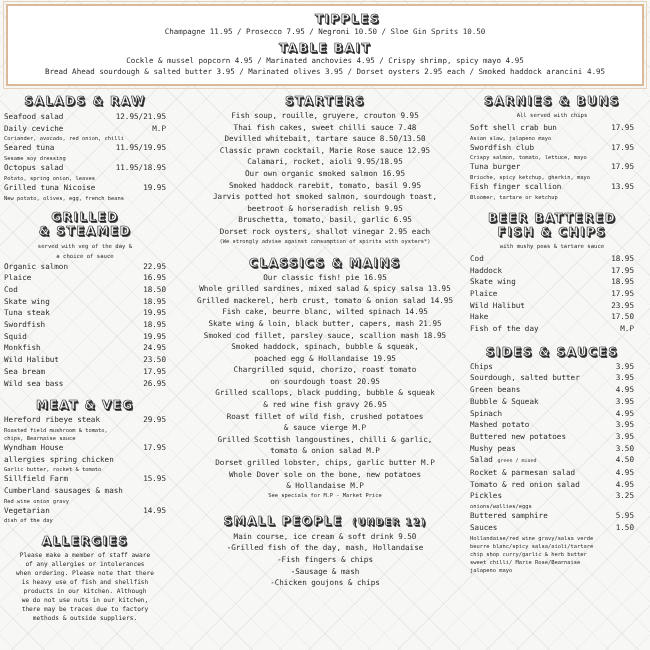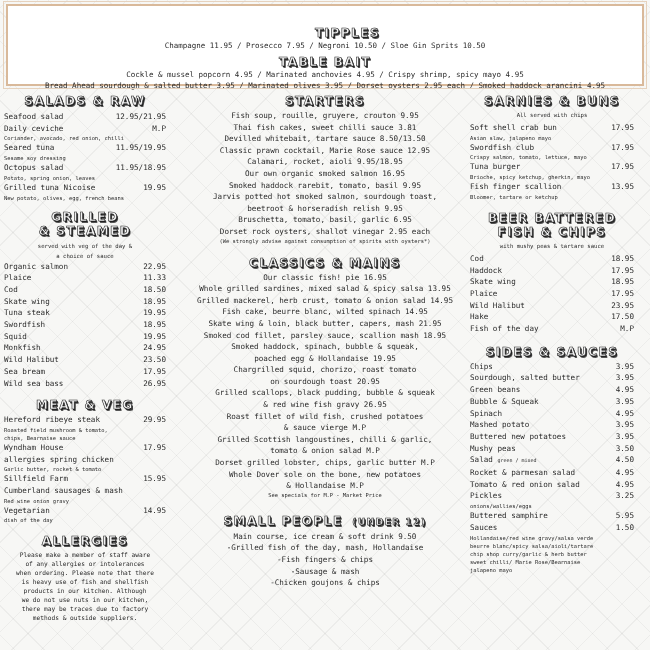--- a/index.html
+++ b/index.html
@@ -21,21 +21,21 @@
     text-align: center;
   }
   .heading {
     font-family: "DejaVu Sans", "Liberation Sans", sans-serif;
     font-weight: bold; letter-spacing: 1.5px; color: #f2f2f2;
     -webkit-text-stroke: 0.6px #222;
     text-shadow: 1px 1px 0 #222, 1.5px 1.5px 0 #555;
     text-transform: uppercase;
   }
   .top-box .heading { font-size: 12px; }
-  .top-box .h1 { margin-top: 20px; padding-left: 45px; }
+  .top-box .h1 { margin-top: 6px; padding-left: 45px; }
   .top-box .h2 { margin-top: 4px; }
   .top-line { font-size: 7.5px; line-height: 11px; }
 
   .col { position: absolute; top: 94px; }
   .col.left { left: 4px; width: 162px; }
   .col.mid { left: 172px; width: 306px; text-align: center; }
   .col.right { left: 470px; width: 164px; }
 
   .col .heading { font-size: 12px; text-align: center; line-height: 14px; }
   .sub { font-size: 5.6px; text-align: center; line-height: 10px; }
@@ -89,21 +89,21 @@
   <div class="heading">&amp; Steamed</div>
   <div class="sub" style="margin-top:3px;">served with veg of the day &amp;</div>
   <div class="sub">a choice of sauce</div>
   <div>
     <div class="row">
         <span>Organic salmon</span>
         <span>22.95</span>
       </div>
     <div class="row">
         <span>Plaice</span>
-        <span>11.33</span>
+        <span>16.95</span>
       </div>
     <div class="row">
         <span>Cod</span>
         <span>18.50</span>
       </div>
     <div class="row">
         <span>Skate wing</span>
         <span>18.95</span>
       </div>
     <div class="row">
@@ -173,21 +173,21 @@
     <div class="allergy">we do not use nuts in our kitchen,</div>
     <div class="allergy">there may be traces due to factory</div>
     <div class="allergy">methods &amp; outside suppliers.</div>
   </div>
 </div>
 
 <div class="col mid">
   <div class="heading" style="margin-bottom:2px;">Starters</div>
   <div>
     <div class="mline">Fish soup, rouille, gruyere, crouton 9.95</div>
-    <div class="mline">Thai fish cakes, sweet chilli sauce 3.81</div>
+    <div class="mline">Thai fish cakes, sweet chilli sauce 7.48</div>
     <div class="mline">Devilled whitebait, tartare sauce 8.50/13.50</div>
     <div class="mline">Classic prawn cocktail, Marie Rose sauce 12.95</div>
     <div class="mline">Calamari, rocket, aioli 9.95/18.95</div>
     <div class="mline">Our own organic smoked salmon 16.95</div>
     <div class="mline">Smoked haddock rarebit, tomato, basil 9.95</div>
     <div class="mline">Jarvis potted hot smoked salmon, sourdough toast,</div>
     <div class="mline">beetroot &amp; horseradish relish 9.95</div>
     <div class="mline">Bruschetta, tomato, basil, garlic 6.95</div>
     <div class="mline">Dorset rock oysters, shallot vinegar 2.95 each</div>
     <div class="note">(We strongly advise against consumption of spirits with oysters*)</div>

